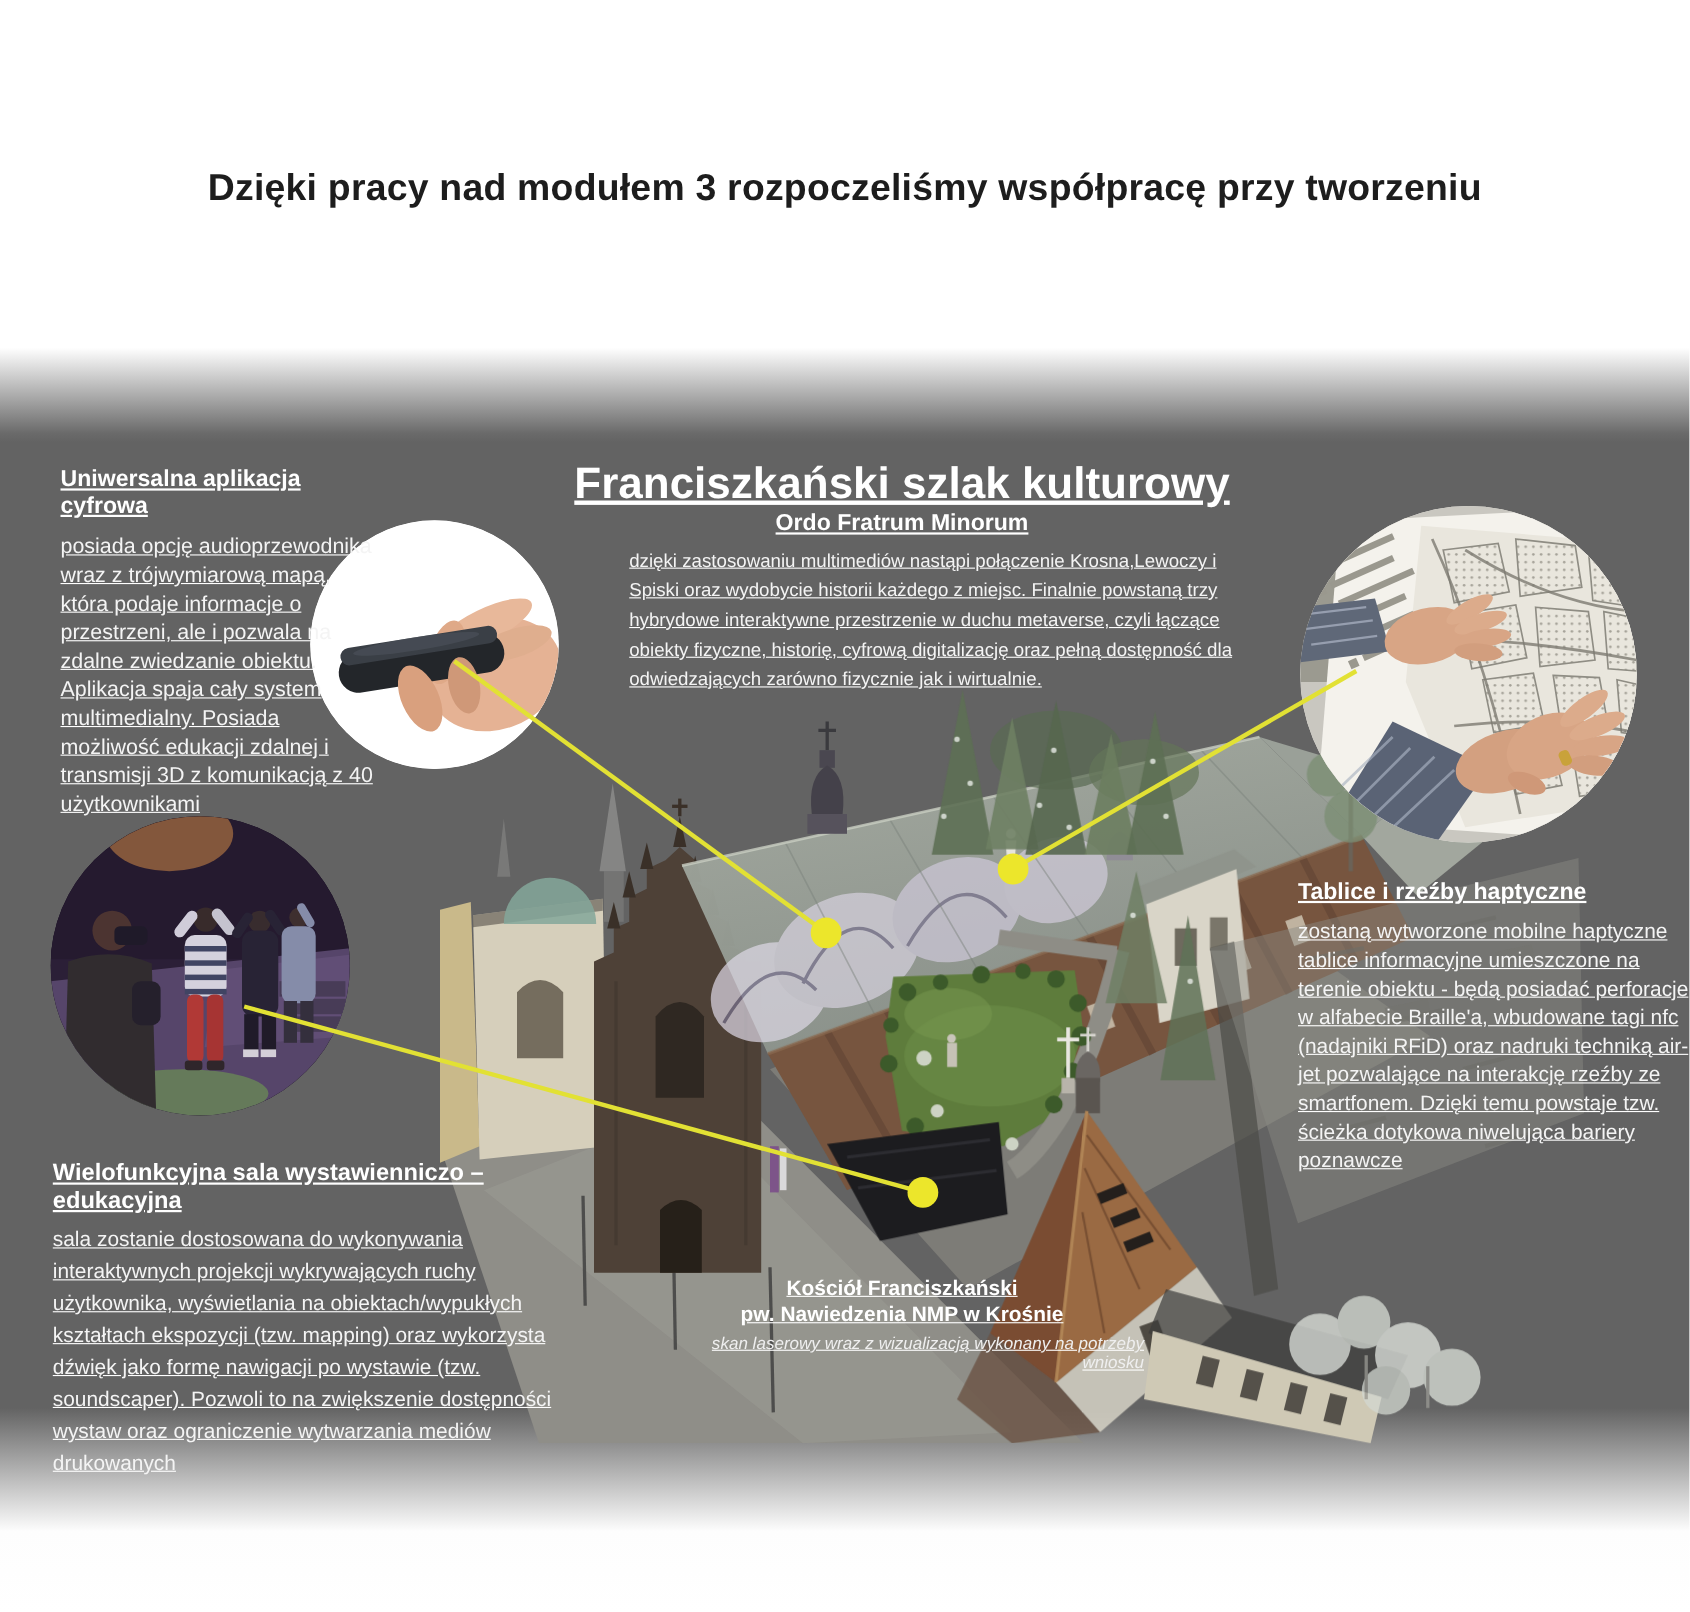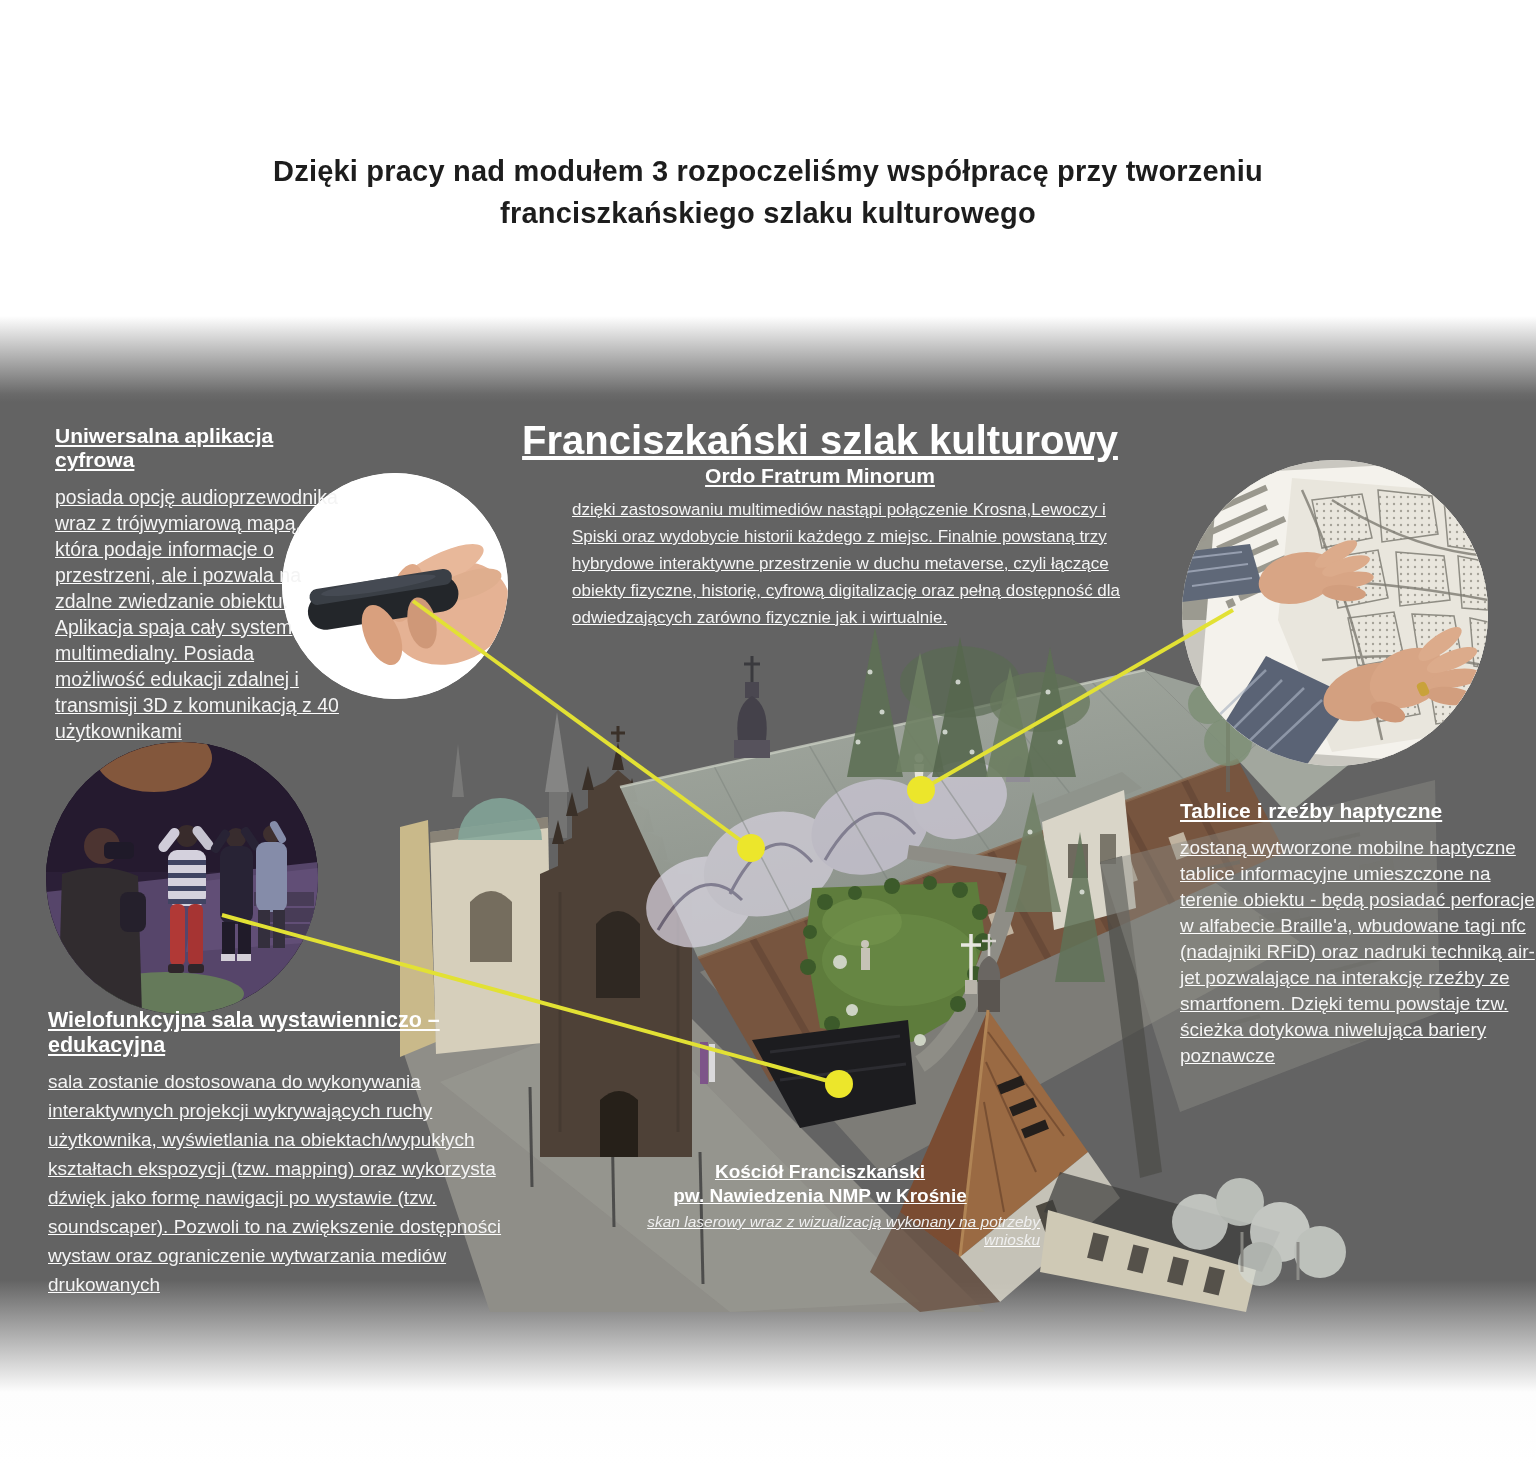--- a/index.html
+++ b/index.html
@@ -3,56 +3,55 @@
 <meta charset="utf-8">
 <style>
   html,body{margin:0;padding:0;background:#fff;}
   .poster{
     position:relative;width:1536px;height:1465px;overflow:hidden;
     font-family:"Liberation Sans",sans-serif;
     background:linear-gradient(180deg,#ffffff 0px,#ffffff 316px,#6a6a6a 394px,#636363 402px,#636363 1280px,#fdfdfd 1392px,#ffffff 1465px);
   }
   .main-title{
     position:absolute;top:150px;left:0;width:100%;text-align:center;
-    color:#1d1d1d;font-weight:bold;font-size:29px;line-height:42px;letter-spacing:.2px;z-index:40;
+    color:#1d1d1d;font-weight:bold;font-size:34px;line-height:42px;letter-spacing:.2px;z-index:40;
   }
   .blk{position:absolute;z-index:40;color:#ffffff;text-decoration:underline;}
   .blk h3{margin:0;font-size:21px;font-weight:bold;color:#ffffff;}
   .blk p{margin:12px 0 0 0;color:#f4f4f4;}
   .app-blk{left:55px;top:424px;width:285px;}
   .app-blk p{font-size:19.5px;line-height:26px;}
   .trail-blk{left:420px;top:418px;width:800px;text-align:center;}
   .trail-blk .t1{font-size:40px;font-weight:bold;line-height:44px;}
   .trail-blk .t2{font-size:21px;font-weight:bold;line-height:24px;margin-top:2px;}
   .trail-body{left:572px;top:496px;width:560px;text-align:left;}
   .trail-body p{margin:0;font-size:17px;line-height:27px;}
   .haptic-blk{left:1180px;top:799px;width:358px;}
   .haptic-blk p{font-size:19px;line-height:26px;}
-  .hall-blk{left:48px;top:1008px;width:470px;}
+  .hall-blk{left:48px;top:1054px;width:470px;}
   .hall-blk h3{font-size:21.5px;}
   .hall-blk p{margin-top:9px;font-size:19px;line-height:29px;}
   .caption{left:600px;top:1160px;width:440px;text-align:center;}
   .caption .c1{font-size:19px;font-weight:bold;line-height:24px;}
   .caption .note{font-size:15.5px;font-style:italic;margin-top:5px;color:#efefef;text-align:right;}
   .circle{position:absolute;border-radius:50%;overflow:hidden;z-index:20;}
   .circle svg{display:block;}
   .phone-circle{left:282px;top:473px;width:226px;height:226px;background:#ffffff;}
   .vr-circle{left:46px;top:742px;width:272px;height:272px;background:#241b2d;}
   .map-circle{left:1182px;top:460px;width:306px;height:306px;background:#efede7;}
   .model-svg{position:absolute;left:400px;top:612px;z-index:10;}
   .overlay-svg{position:absolute;left:0;top:0;z-index:30;pointer-events:none;}
 </style>
 </head>
 <body>
 
 <div class="poster">
 
   <div class="main-title">
     <div>Dzięki pracy nad modułem 3 rozpoczeliśmy współpracę przy tworzeniu</div>
-    <div>franciszkańskiego szlaku kulturowego</div>
   </div>
 
   <svg class="model-svg" width="1040" height="700" viewBox="0 0 1040 700">
     <defs>
       <linearGradient id="roofG" x1="0" y1="0" x2="0.4" y2="1">
         <stop offset="0" stop-color="#a7ada3"></stop>
           <stop offset="1" stop-color="#8b928b"></stop>
       </linearGradient>
     </defs>
 

